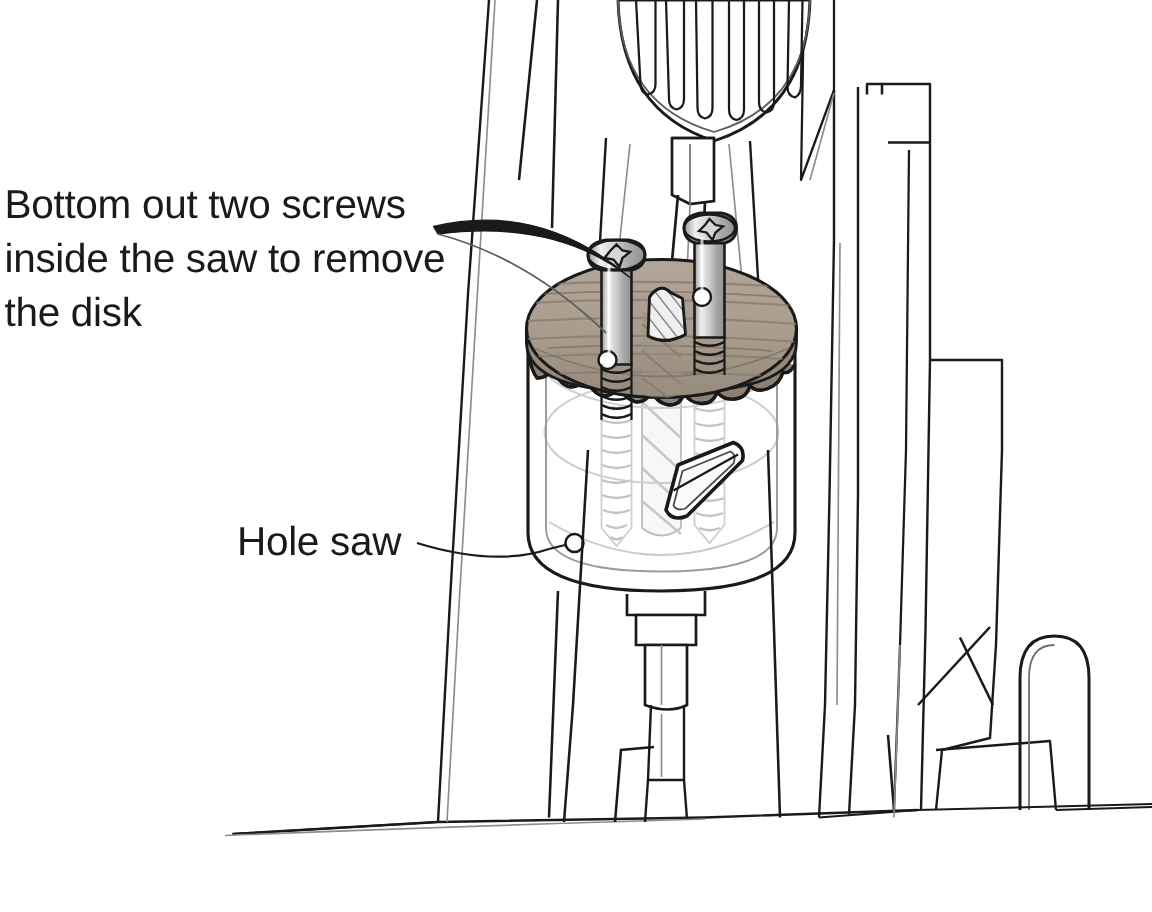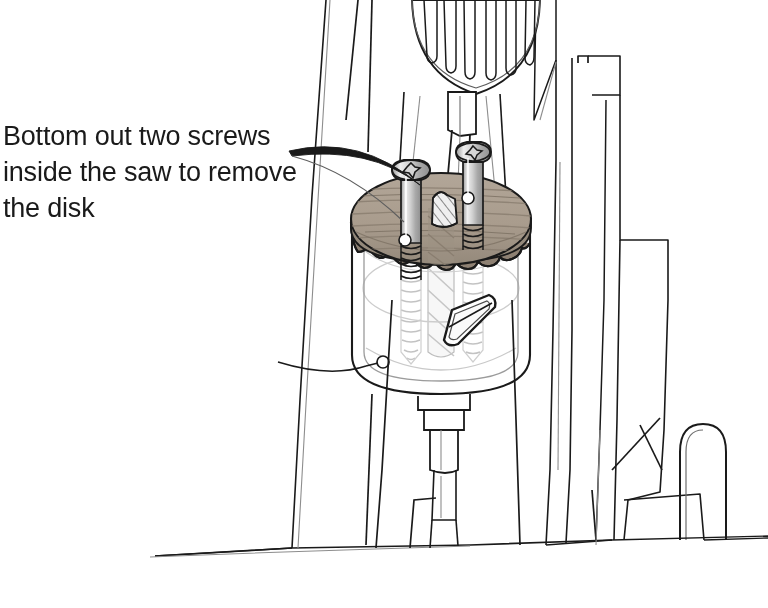--- a/index.html
+++ b/index.html
@@ -322,14 +322,15 @@
       <path d="M512 300 L516 420 L520 545"></path>
       <path d="M410 548 L414 500 L436 498"></path>
     </g>
 
   </svg>
 
   <div class="cap" id="caption-main"><span>Bottom out two screws</span>
 <span>inside the saw to remove</span>
 <span>the disk</span></div>
 
+  <div class="cap" id="caption-holesaw">Hole saw</div>
 
 </div>
 
 </body></html>

